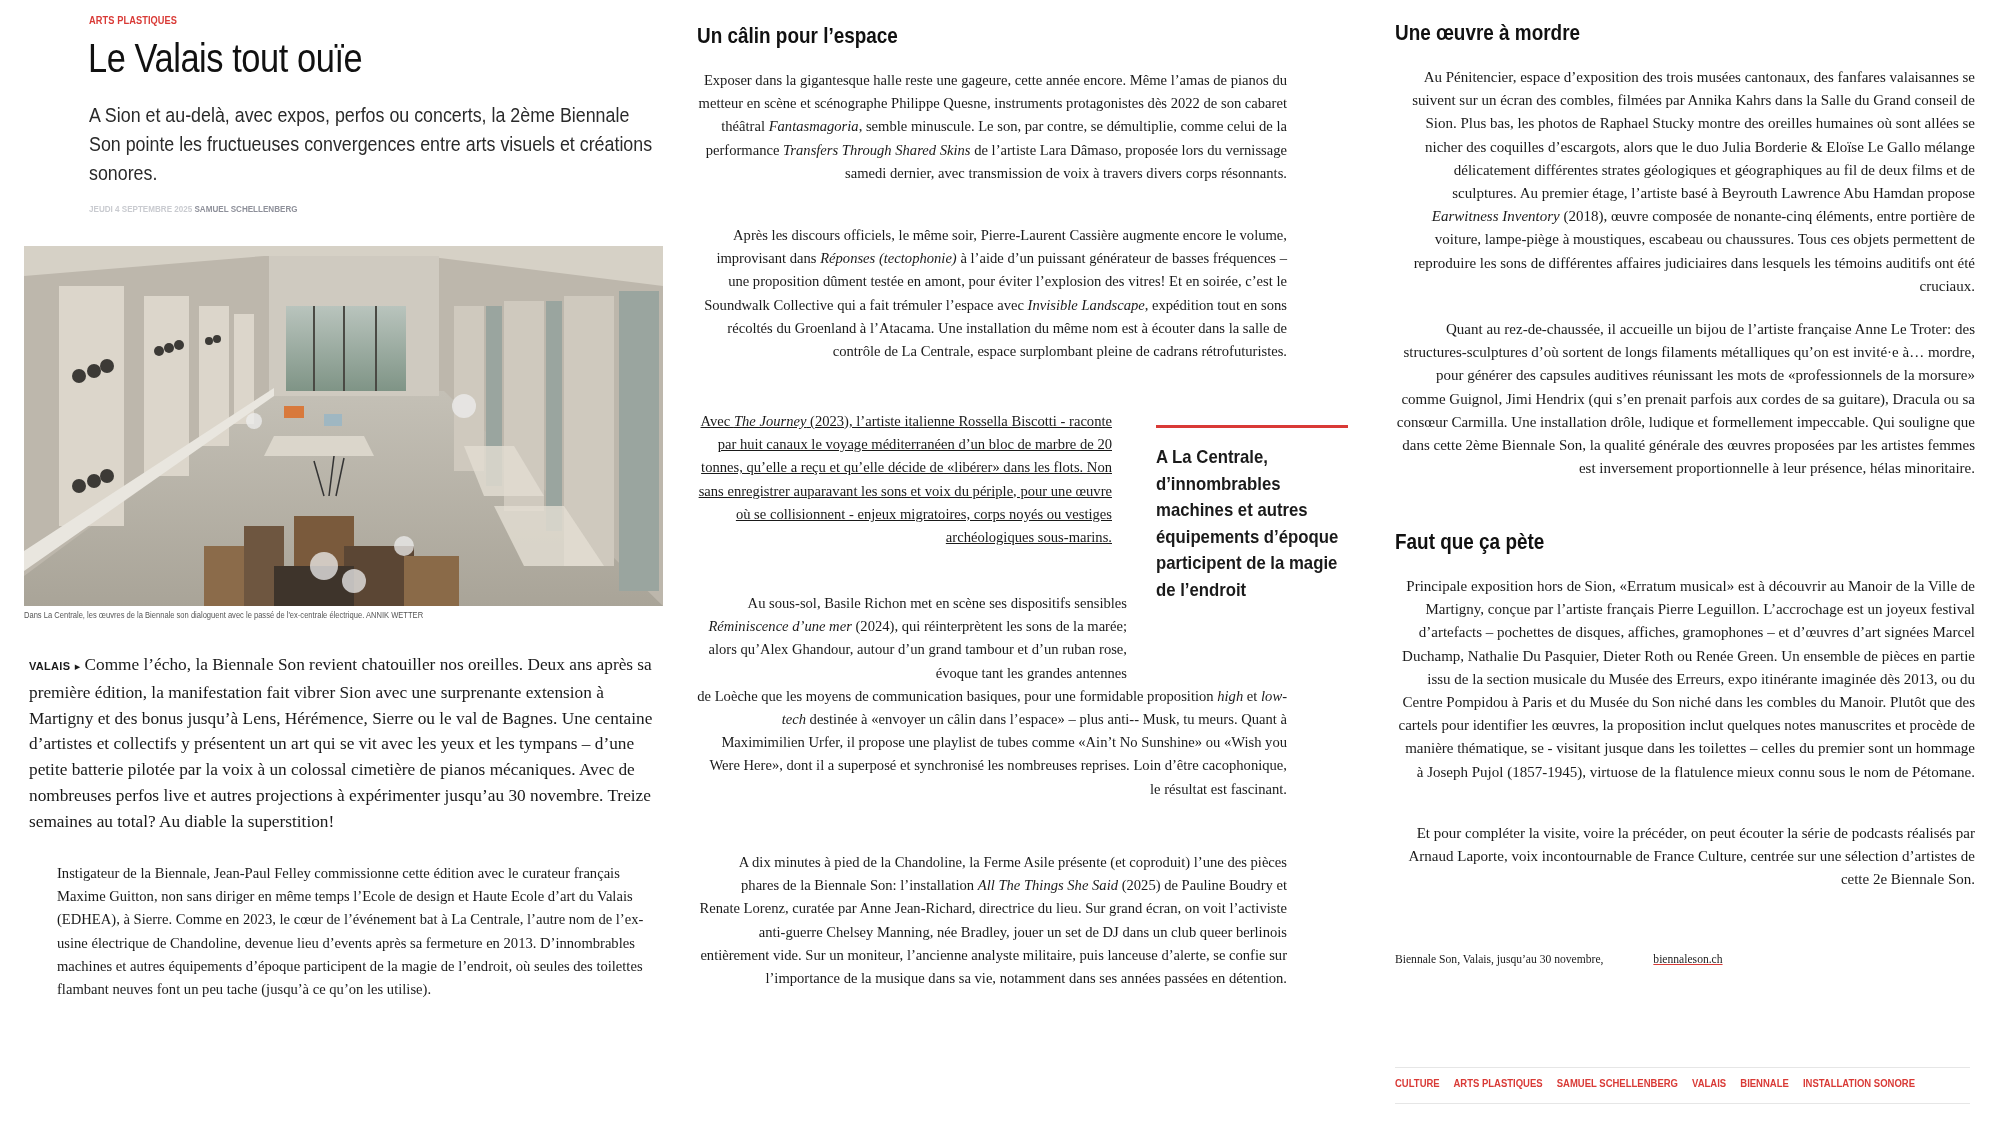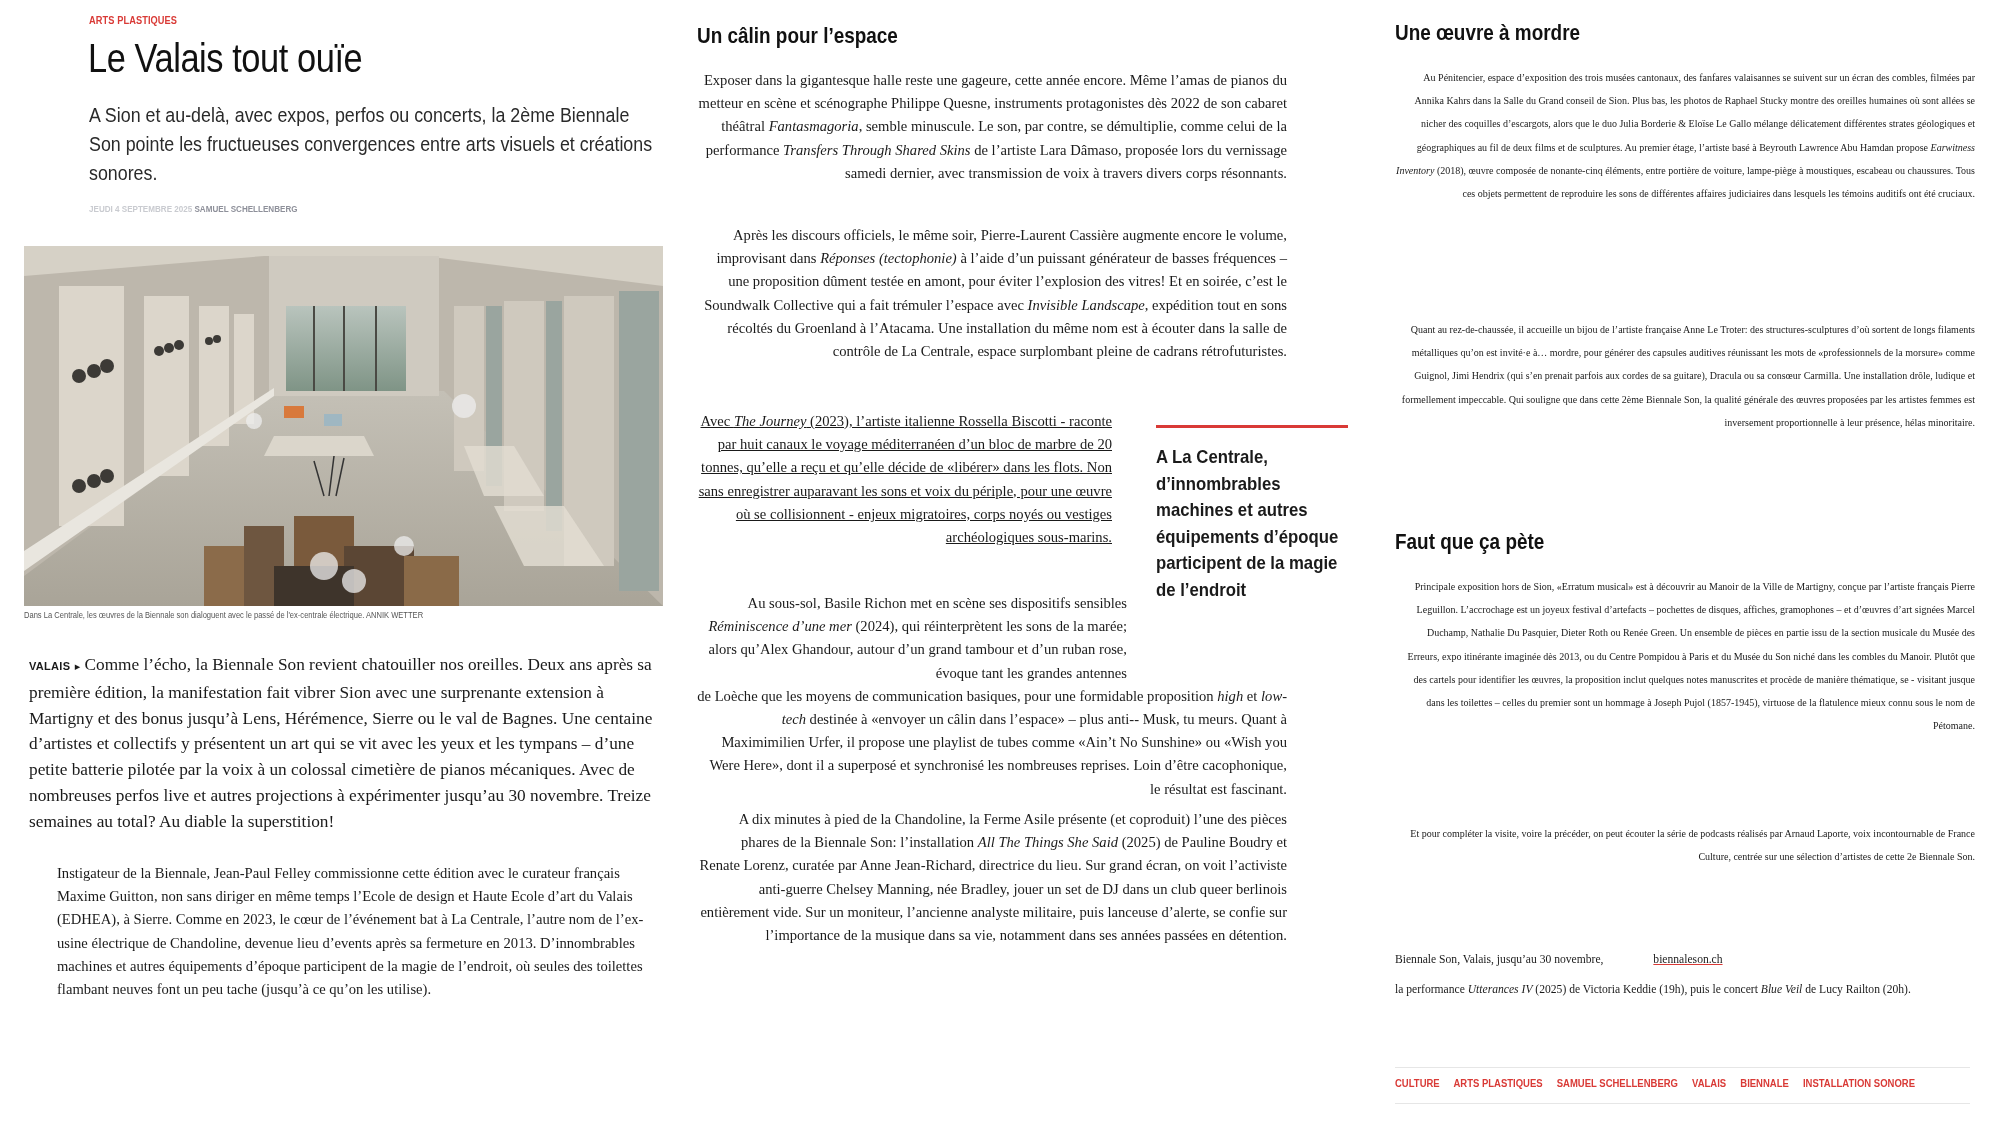--- a/index.html
+++ b/index.html
@@ -24,21 +24,21 @@
 
   
   .h2 { font-family:"Liberation Sans",sans-serif; font-weight:bold; font-size:21.5px; color:#111; transform:scaleX(0.88); transform-origin:left; white-space:nowrap; }
   .mid { left:697px; width:590px; font-size:14.6px; line-height:23.2px; }
   .mid-narrow { width:415px;text-decoration:underline; }
 
   .pull-rule { left:1156px; top:425px; width:192px; height:3px; background:#d93a36; }
   .pull { left:1156px; top:444px; width:200px; font-family:"Liberation Sans",sans-serif; font-weight:bold; font-size:18.6px; line-height:26.5px; color:#1a1a1a; transform:scaleX(0.9); transform-origin:left; width:220px; }
 
   
-  .right { left:1395px; width:580px; font-size:10px; line-height:23.2px; }
+  .right { left:1395px; width:580px; font-size:15px; line-height:23.2px; }
   .info { font-size:11.6px; line-height:18px; }
   .link { color:#1a1a1a; text-decoration:underline; text-decoration-color:#d93a36;margin-left:47px; }
 
   .tags-rule { left:1395px; width:575px; height:1px; background:#e6e6e6; }
   .tags { left:1395px; top:1077px; font-family:"Liberation Sans",sans-serif; font-weight:bold; font-size:10.8px; color:#d93a36; white-space:nowrap; transform:scaleX(0.88); transform-origin:left; }
   .tags span { margin-right:13px; }
   p { margin:0;text-align:right; }
   i { font-style:italic; }
 </style>
 </head>
@@ -163,21 +163,21 @@
 </p>
 
 <p class="abs mid mid-narrow serif" style="top:410px">
   <span>Avec </span><i>The Journey</i><span> (2023), l’artiste italienne Rossella Biscotti - raconte par huit canaux le voyage méditerranéen d’un bloc de marbre de 20 tonnes, qu’elle a reçu et qu’elle décide de «libérer» dans les flots. Non sans enregistrer auparavant les sons et voix du périple, pour une œuvre où se collisionnent - enjeux migratoires, corps noyés ou vestiges archéologiques sous-marins.</span>
 </p>
 
 <p class="abs mid serif" style="top:592px">
   <span style="display:block;width:430px"><span>Au sous-sol, Basile Richon met en scène ses dispositifs sensibles </span><i>Réminiscence d’une mer</i><span> (2024), qui réinterprètent les sons de la marée; alors qu’Alex Ghandour, autour d’un grand tambour et d’un ruban rose, évoque tant les grandes antennes</span></span><span>de Loèche que les moyens de communication basiques, pour une formidable proposition </span><i>high</i><span> et </span><i>low-tech</i><span> destinée à «envoyer un câlin dans l’espace» – plus anti-- Musk, tu meurs. Quant à Maximimilien Urfer, il propose une playlist de tubes comme «Ain’t No Sunshine» ou «Wish you Were Here», dont il a superposé et synchronisé les nombreuses reprises. Loin d’être cacophonique, le résultat est fascinant.</span>
 </p>
 
-<p class="abs mid serif" style="top:808px">
+<p class="abs mid serif" style="top:851px">
   <span>A dix minutes à pied de la Chandoline, la Ferme Asile présente (et coproduit) l’une des pièces phares de la Biennale Son: l’installation </span><i>All The Things She Said</i><span> (2025) de Pauline Boudry et Renate Lorenz, curatée par Anne Jean-Richard, directrice du lieu. Sur grand écran, on voit l’activiste anti-guerre Chelsey Manning, née Bradley, jouer un set de DJ dans un club queer berlinois entièrement vide. Sur un moniteur, l’ancienne analyste militaire, puis lanceuse d’alerte, se confie sur l’importance de la musique dans sa vie, notamment dans ses années passées en détention.</span>
 </p>
 
 <div class="abs pull-rule"></div>
 <blockquote class="abs pull" style="margin:0">A La Centrale, d’innombrables machines et autres équipements d’époque participent de la magie de l’endroit</blockquote>
 
 <h2 class="abs h2" style="left:1395px;top:21px;margin:0">Une œuvre à mordre</h2>
 
 <p class="abs right serif" style="top:66px">
   <span>Au Pénitencier, espace d’exposition des trois musées cantonaux, des fanfares valaisannes se suivent sur un écran des combles, filmées par Annika Kahrs dans la Salle du Grand conseil de Sion. Plus bas, les photos de Raphael Stucky montre des oreilles humaines où sont allées se nicher des coquilles d’escargots, alors que le duo Julia Borderie &amp; Eloïse Le Gallo mélange délicatement différentes strates géologiques et géographiques au fil de deux films et de sculptures. Au premier étage, l’artiste basé à Beyrouth Lawrence Abu Hamdan propose </span><i>Earwitness Inventory</i><span> (2018), œuvre composée de nonante-cinq éléments, entre portière de voiture, lampe-piège à moustiques, escabeau ou chaussures. Tous ces objets permettent de reproduire les sons de différentes affaires judiciaires dans lesquels les témoins auditifs ont été cruciaux.</span>
@@ -187,21 +187,20 @@
 
 <h2 class="abs h2" style="left:1395px;top:530px;margin:0">Faut que ça pète</h2>
 
 <p class="abs right serif" style="top:575px">Principale exposition hors de Sion, «Erratum musical» est à découvrir au Manoir de la Ville de Martigny, conçue par l’artiste français Pierre Leguillon. L’accrochage est un joyeux festival d’artefacts – pochettes de disques, affiches, gramophones – et d’œuvres d’art signées Marcel Duchamp, Nathalie Du Pasquier, Dieter Roth ou Renée Green. Un ensemble de pièces en partie issu de la section musicale du Musée des Erreurs, expo itinérante imaginée dès 2013, ou du Centre Pompidou à Paris et du Musée du Son niché dans les combles du Manoir. Plutôt que des cartels pour identifier les œuvres, la proposition inclut quelques notes manuscrites et procède de manière thématique, se - visitant jusque dans les toilettes – celles du premier sont un hommage à Joseph Pujol (1857-1945), virtuose de la flatulence mieux connu sous le nom de Pétomane.</p>
 
 <p class="abs right serif" style="top:822px">Et pour compléter la visite, voire la précéder, on peut écouter la série de podcasts réalisés par Arnaud Laporte, voix incontournable de France Culture, centrée sur une sélection d’artistes de cette 2e Biennale Son.</p>
 
 <div class="abs right serif info" style="top:951px">
   <div><span>Biennale Son, Valais, jusqu’au 30 novembre, </span><a class="link">biennaleson.ch</a></div>
   <div style="height:12px"></div>
-  <div><span>la performance </span><i>Utterances IV</i><span> (2025) de Victoria Keddie (19h), puis le concert </span><i>Blue Veil</i><span> de Lucy Railton (20h).</span></div>
 </div>
 
 <div class="abs tags-rule" style="top:1067px"></div>
 <div class="abs tags">
   <span>CULTURE</span>
   <span>ARTS PLASTIQUES</span>
   <span>SAMUEL SCHELLENBERG</span>
   <span>VALAIS</span>
   <span>BIENNALE</span>
   <span>INSTALLATION SONORE</span>

